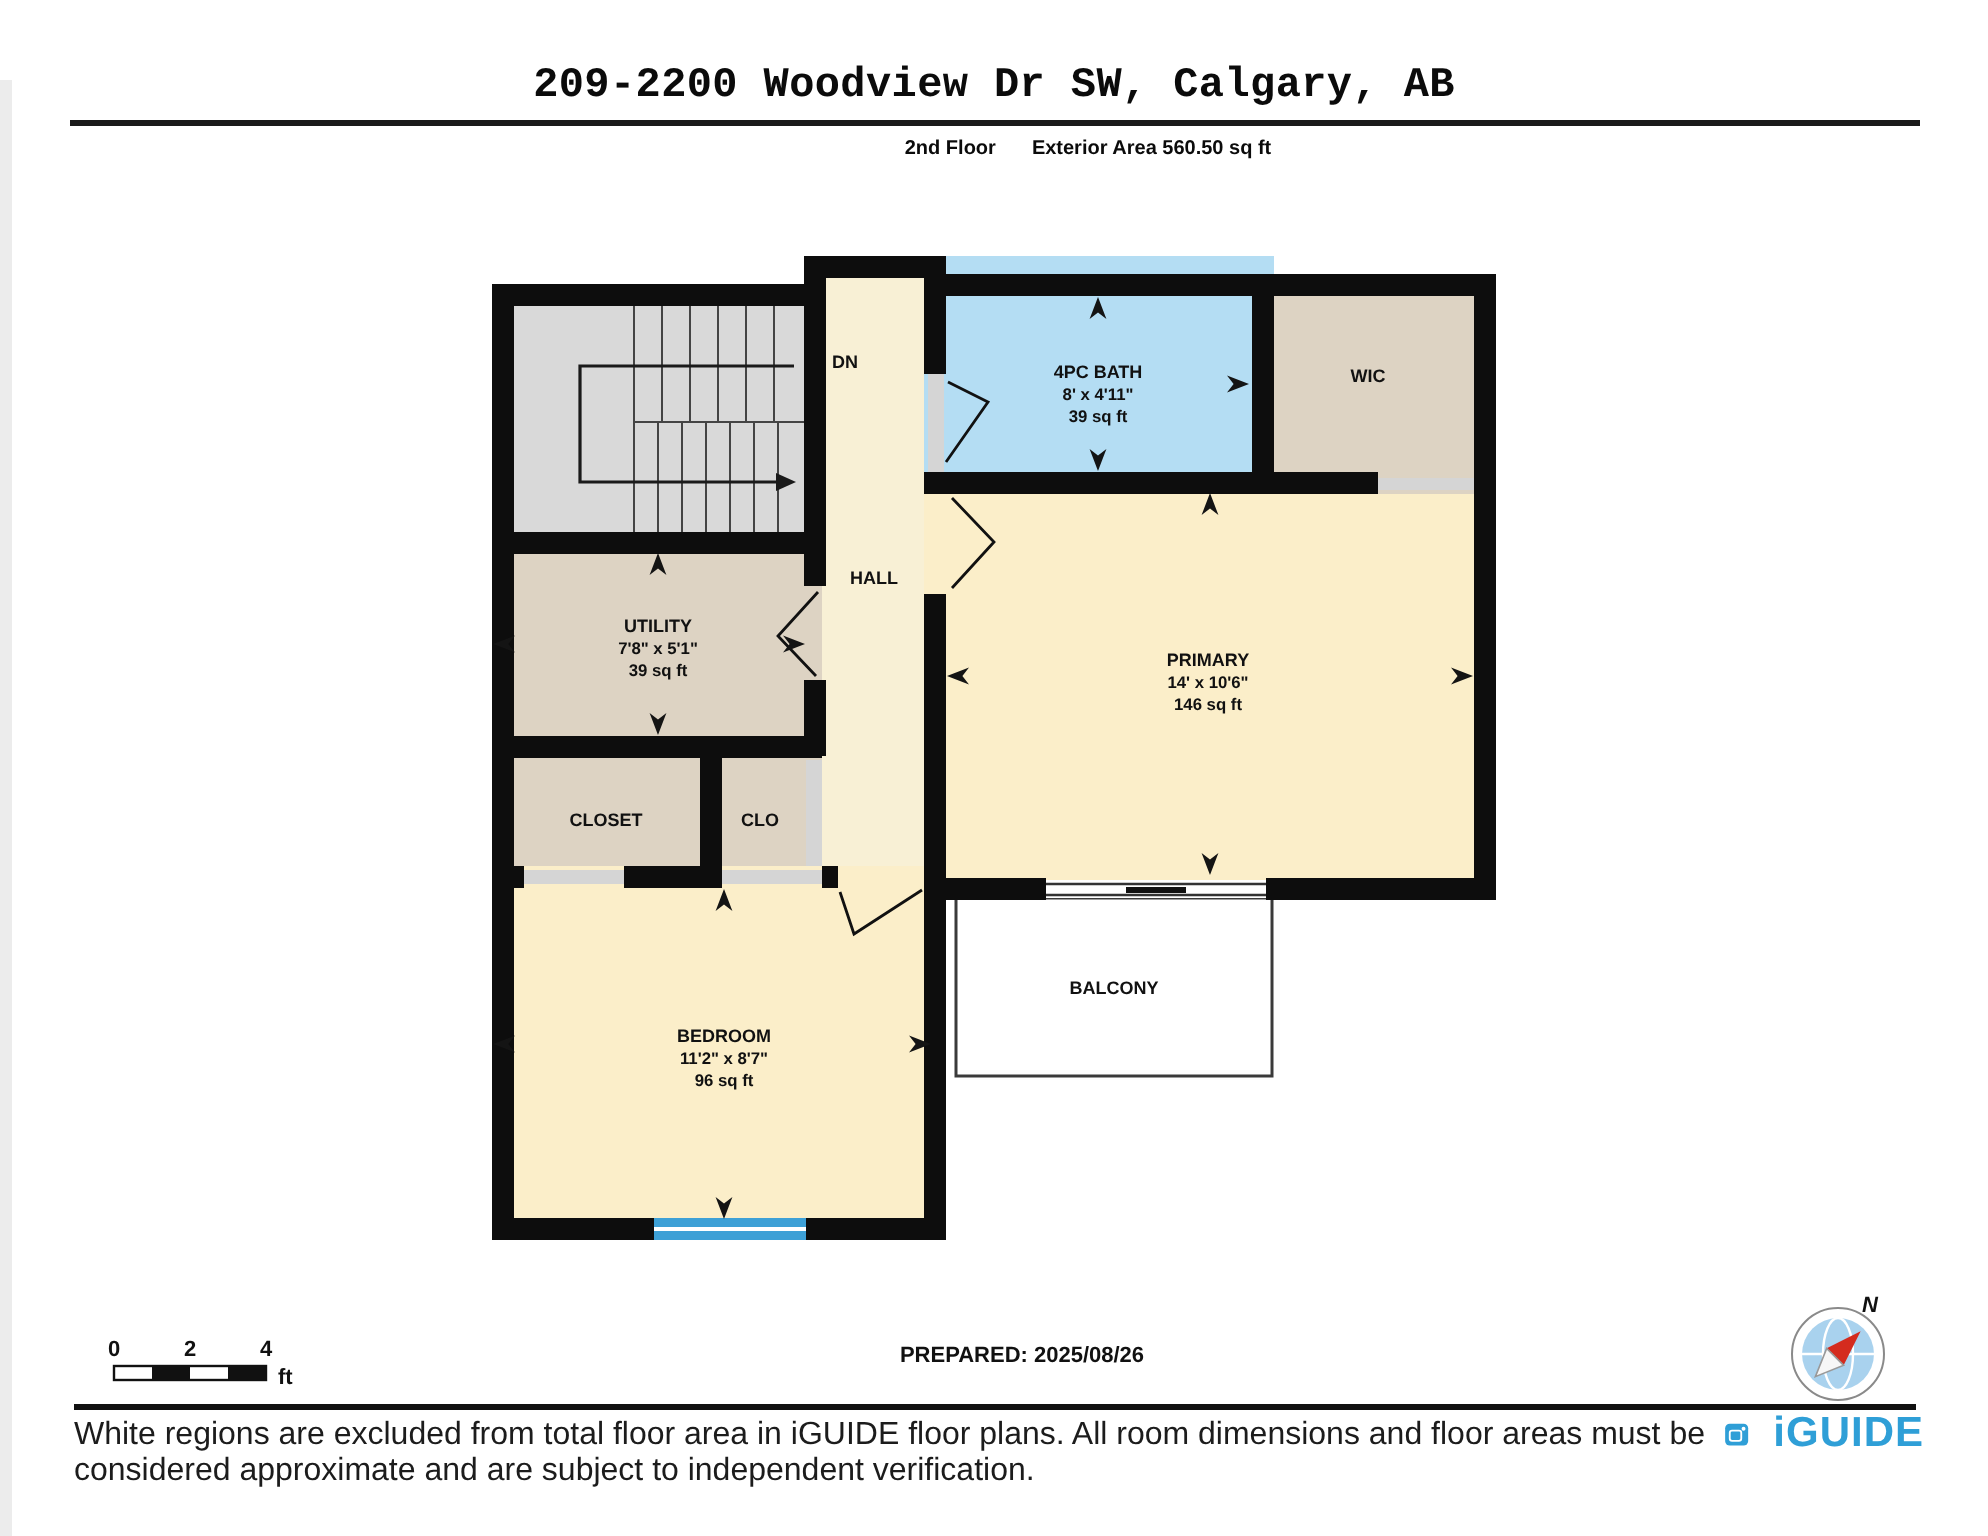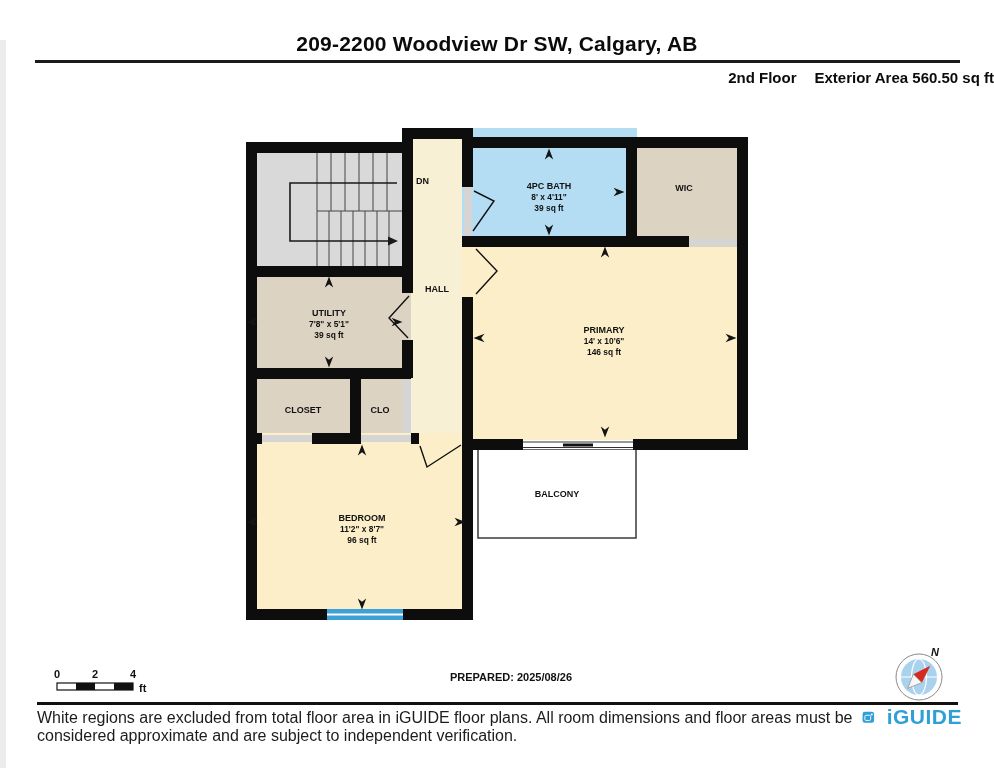--- a/index.html
+++ b/index.html
@@ -4,26 +4,26 @@
 <style>
   * { margin:0; padding:0; box-sizing:border-box; }
   html,body { background:#fff; }
   .page {
     position:relative; width:994px; height:768px; background:#ffffff;
     font-family:"Liberation Sans", sans-serif; color:#111; overflow:hidden;
   }
   .edge-artifact { position:absolute; left:0; top:40px; width:6px; height:728px; background:#ececec; }
   .title {
     position:absolute; top:32px; left:0; right:0; text-align:center;
-    font-size:21px; font-weight:700; letter-spacing:0.2px; color:#0b0b0b;
+    font-size:21px; font-weight:700; letter-spacing:0.2px; color:#0b0b0b;font-family:Liberation Mono, monospace;
   }
   .header-rule { position:absolute; top:60px; left:35px; width:925px; height:3px; background:#1a1a1a; }
   .subtitle {
-    position:absolute; top:69px; left:16px; right:0; text-align:right; padding-left:78px;
-    font-size:15px; font-weight:700; color:#0b0b0b;
+    position:absolute; top:69px; left:16px; right:0; text-align:center; padding-left:78px;
+    font-size:10px; font-weight:700; color:#0b0b0b;
   }
   .subtitle .gap { display:inline-block; width:18px; }
   svg.plan { position:absolute; left:0; top:0; }
   .footer-rule { position:absolute; top:702px; left:37px; width:921px; height:3px; background:#111; }
   .disclaimer {
     position:absolute; top:709px; left:37px; width:830px;
     font-size:16px; font-weight:400; color:#1c1c1c;
   }
   .brand {
     position:absolute; top:704px; left:862px; width:100px; height:26px;

